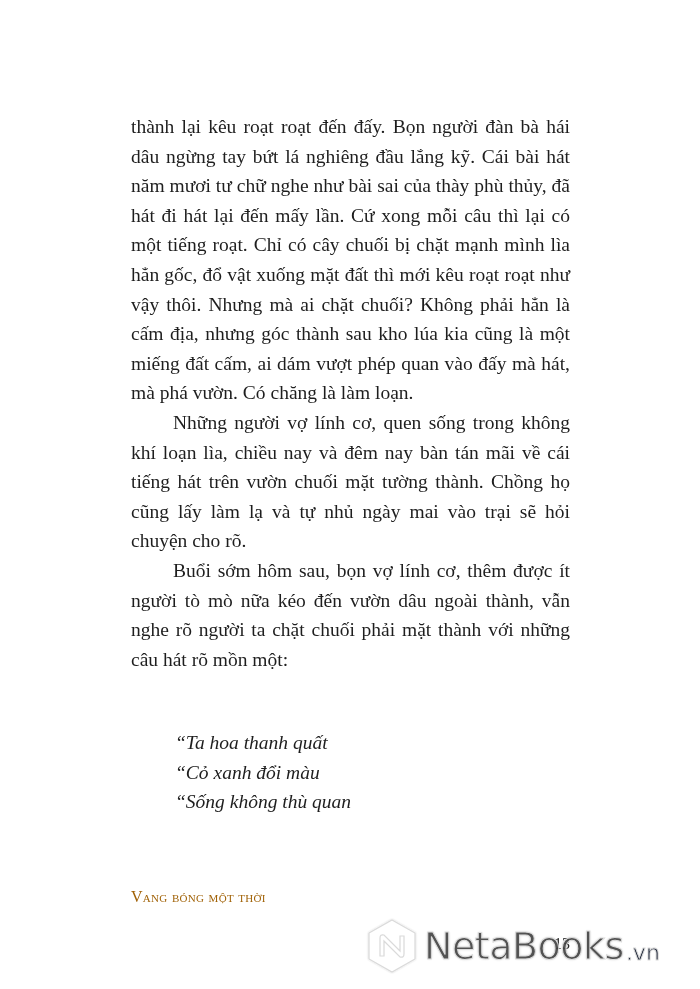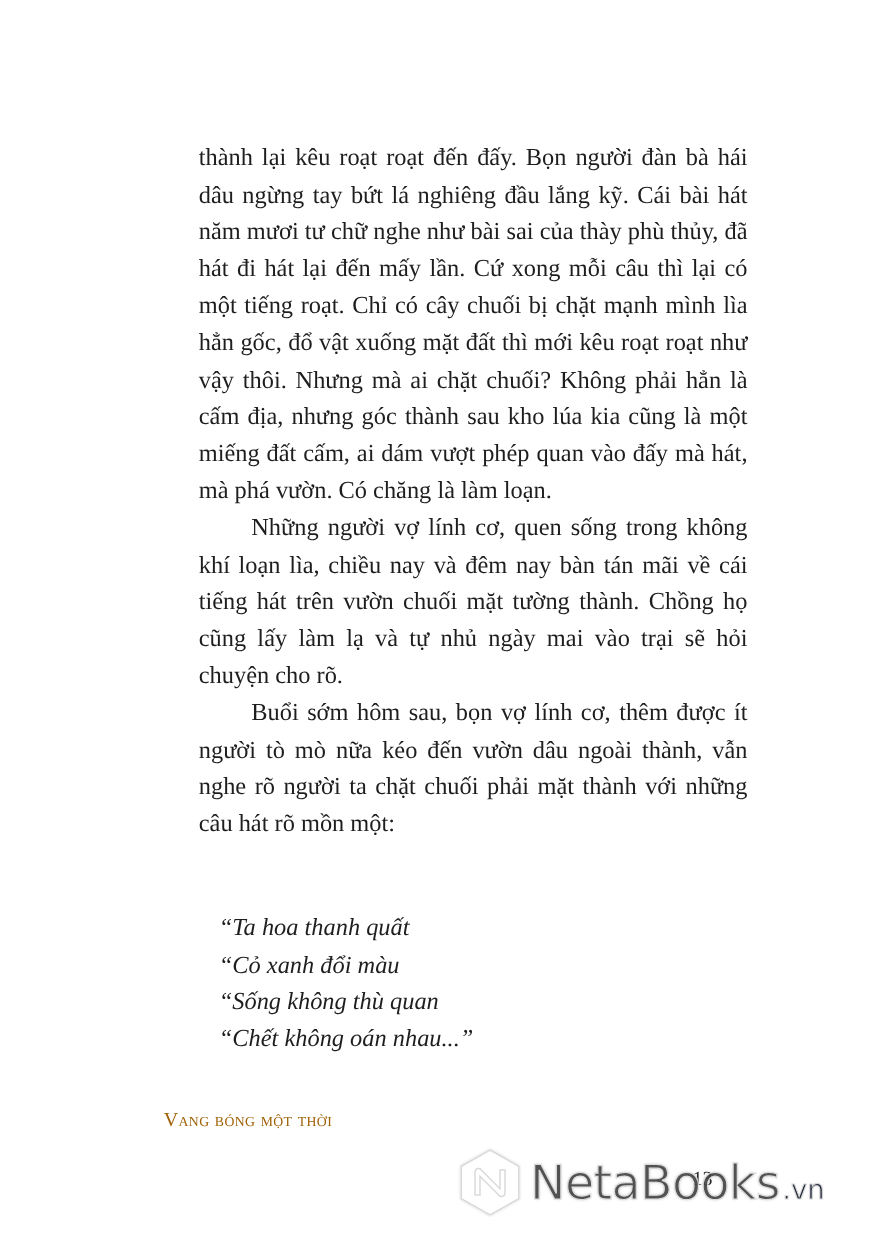--- a/index.html
+++ b/index.html
@@ -16,21 +16,20 @@
       color: #1e1e1e;
     }
     .page-body {
       position: absolute;
       left: 131px;
       top: 112px;
       width: 439px;
       font-size: 19.5px;
       line-height: 29.6px;
       text-align: justify;
-      margin-left: 28px;
     }
     .para {
       margin: 0;
       padding: 0;
     }
     .para.indent {
       text-indent: 42px;
     }
     .poem {
       position: absolute;
@@ -99,21 +98,20 @@
 <div class="page-body">
   <p class="para">thành lại kêu roạt roạt đến đấy. Bọn người đàn bà hái dâu ngừng tay bứt lá nghiêng đầu lắng kỹ. Cái bài hát năm mươi tư chữ nghe như bài sai của thày phù thủy, đã hát đi hát lại đến mấy lần. Cứ xong mỗi câu thì lại có một tiếng roạt. Chỉ có cây chuối bị chặt mạnh mình lìa hẳn gốc, đổ vật xuống mặt đất thì mới kêu roạt roạt như vậy thôi. Nhưng mà ai chặt chuối? Không phải hẳn là cấm địa, nhưng góc thành sau kho lúa kia cũng là một miếng đất cấm, ai dám vượt phép quan vào đấy mà hát, mà phá vườn. Có chăng là làm loạn.</p>
   <p class="para indent">Những người vợ lính cơ, quen sống trong không khí loạn lìa, chiều nay và đêm nay bàn tán mãi về cái tiếng hát trên vườn chuối mặt tường thành. Chồng họ cũng lấy làm lạ và tự nhủ ngày mai vào trại sẽ hỏi chuyện cho rõ.</p>
   <p class="para indent">Buổi sớm hôm sau, bọn vợ lính cơ, thêm được ít người tò mò nữa kéo đến vườn dâu ngoài thành, vẫn nghe rõ người ta chặt chuối phải mặt thành với những câu hát rõ mồn một:</p>
 </div>
 
 <div class="poem">
   <span class="poem-line">“Ta hoa thanh quất</span>
   <span class="poem-line">“Cỏ xanh đổi màu</span>
   <span class="poem-line">“Sống không thù quan</span>
-  <span class="poem-line">“Chết không oán nhau...”</span>
 </div>
 
 <div class="footer-title">Vang bóng một thời</div>
 <div class="page-number">13</div>
 
 <div class="watermark">
   <span>
     <svg width="52" height="56" viewBox="0 0 52 56">
       <defs>
         <filter id="sh" x="-20%" y="-20%" width="140%" height="140%">

